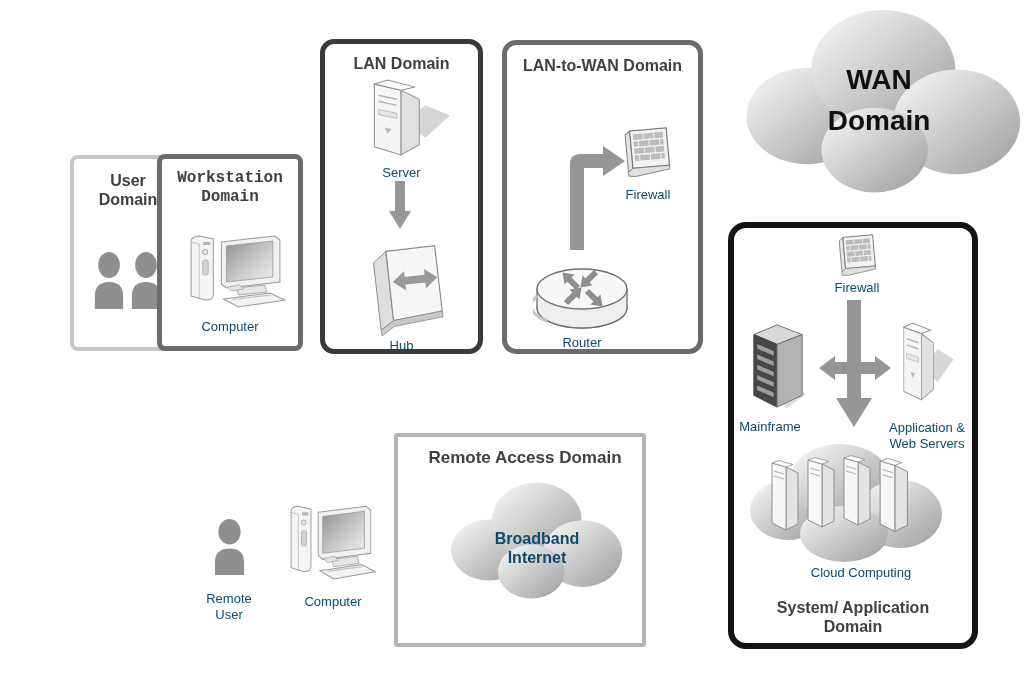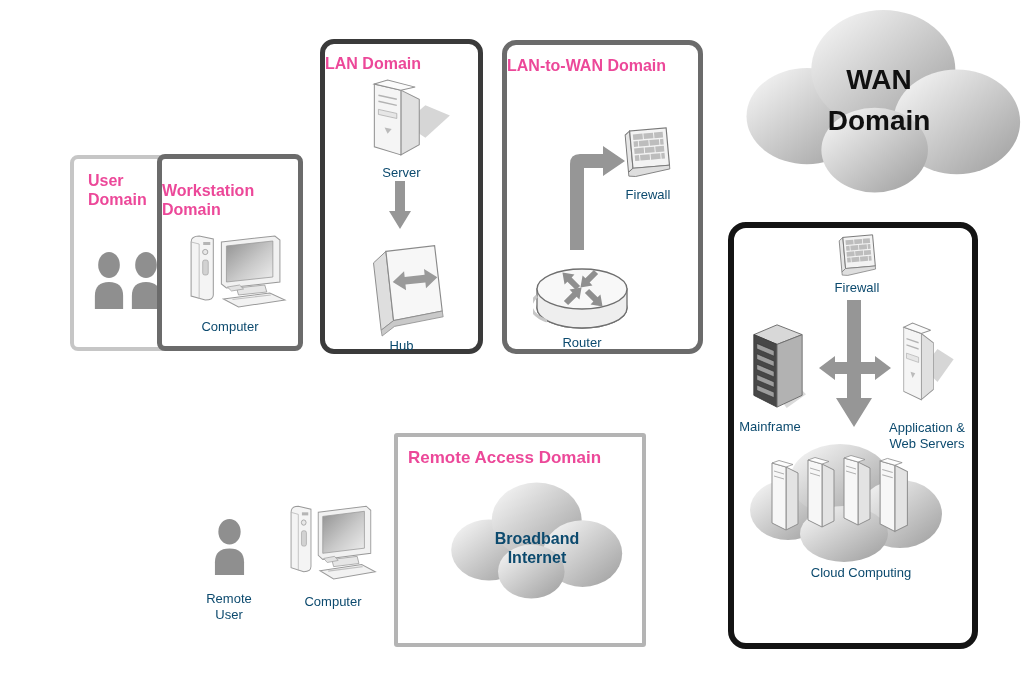--- a/index.html
+++ b/index.html
@@ -1,35 +1,35 @@
 <!DOCTYPE html>
 <html><head>
 <meta charset="utf-8">
 <style>
   html,body{margin:0;padding:0;background:#ffffff;}
   #canvas{
     position:relative;width:1025px;height:683px;background:#ffffff;overflow:hidden;
     font-family:"Liberation Sans", sans-serif;color:#101010;
   }
   .box{position:absolute;box-sizing:border-box;background:#ffffff;}
-  .title{font-weight:bold;font-size:16px;line-height:19px;text-align:left;color:#ec4899;}
+  .title{font-weight:bold;font-size:16px;line-height:19px;text-align:center;color:#404040;}
   .lbl{position:absolute;font-size:13px;line-height:16px;text-align:center;color:#0c4a6e;}
   .icon{position:absolute;}
   .icon svg{display:block;width:100%;height:100%;}
   .person{display:block;width:32px;height:58px;}
   .person svg{display:block;width:100%;height:100%;}
 
   
   #user-box{left:23px;top:155px;width:116px;height:196px;border:4px solid #c6c6c6;border-radius:8px;margin-left:47px;}
   #user-title{width:80px;margin:12px auto 0;}
   #user-persons{position:absolute;left:19px;top:92px;display:flex;gap:5px;}
 
   
   #ws-box{left:157px;top:154px;width:146px;height:197px;border:5px solid #6b6b6b;border-radius:8px;}
-  #ws-title{margin-top:22px;}
+  #ws-title{margin-top:10px;font-family:Liberation Mono, monospace;}
   #ws-computer{left:19px;top:70px;width:107px;height:82px;}
   #ws-label{left:0;right:0;top:160px;}
 
   
   #lan-box{left:320px;top:39px;width:163px;height:315px;border:5px solid #3a3a3a;border-radius:14px;}
   #lan-title{margin-top:10px;}
   #lan-server{left:33px;top:33px;width:97px;height:86px;}
   #lan-server-label{left:0;right:0;top:121px;}
   #lan-arrow{left:64px;top:137px;width:22px;height:50px;}
   #lan-hub{left:38px;top:191px;width:84px;height:102px;}
@@ -338,20 +338,21 @@
           <g transform="translate(136,24) scale(1.05)">
             <polygon points="16,5 28,11 28,62 16,68" fill="#e3e3e3" stroke="#8f8f8f" stroke-width="1"></polygon>
             <polygon points="2,1 16,5 16,68 2,61" fill="#f7f7f7" stroke="#8f8f8f" stroke-width="1"></polygon>
             <polygon points="2,1 9,-1.5 23,2.5 16,5" fill="#fdfdfd" stroke="#8f8f8f" stroke-width="0.8"></polygon>
             <line x1="4" y1="9" x2="14" y2="12" stroke="#b0b0b0" stroke-width="1"></line>
             <line x1="4" y1="14" x2="14" y2="17" stroke="#b0b0b0" stroke-width="1"></line>
           </g>
         </svg>
       </div>
     <div class="lbl" id="sys-cloud-label">Cloud Computing</div>
+    <div class="title" id="sys-title">System/ Application Domain</div>
   </div>
 
   <div class="box" id="ra-box">
     <div class="title" id="ra-title">Remote Access Domain</div>
     <div class="icon" id="ra-cloud">
         <svg viewBox="0 0 200 140" preserveAspectRatio="none">
           <defs>
             <linearGradient id="g3" x1="0" y1="0" x2="1" y2="1">
               <stop offset="0" stop-color="#fbfbfb"></stop>
               <stop offset="1" stop-color="#9c9c9c"></stop>

